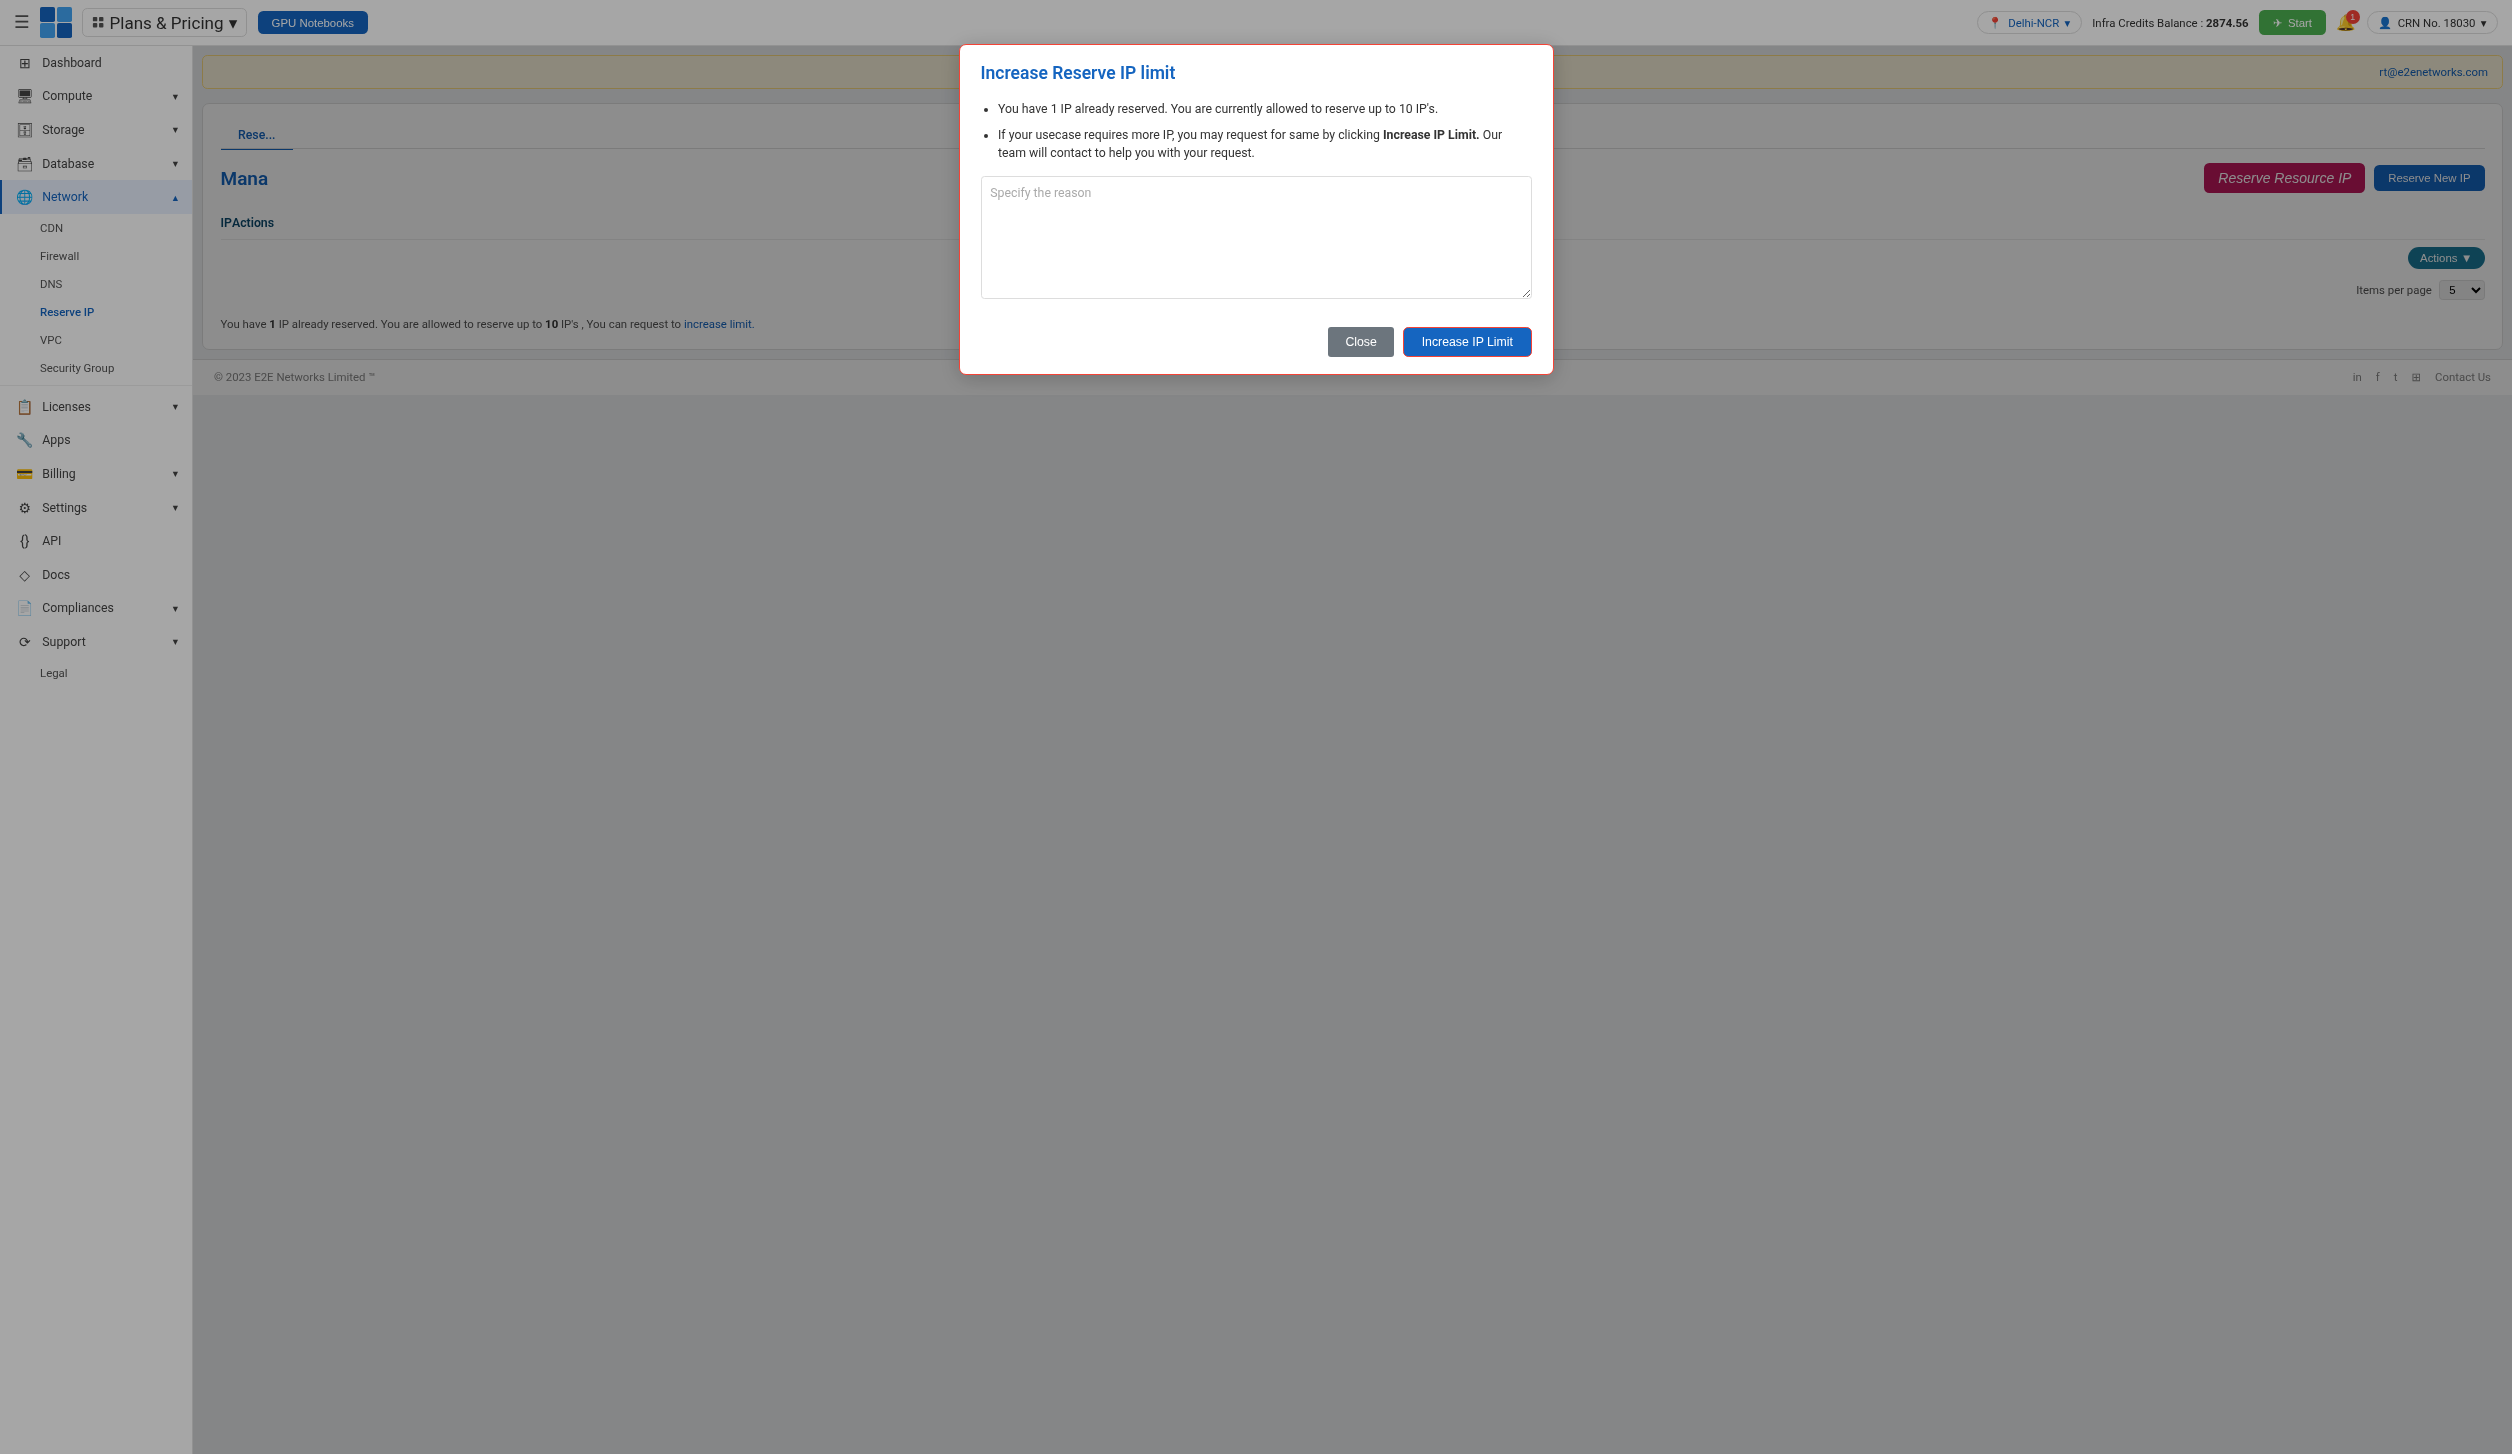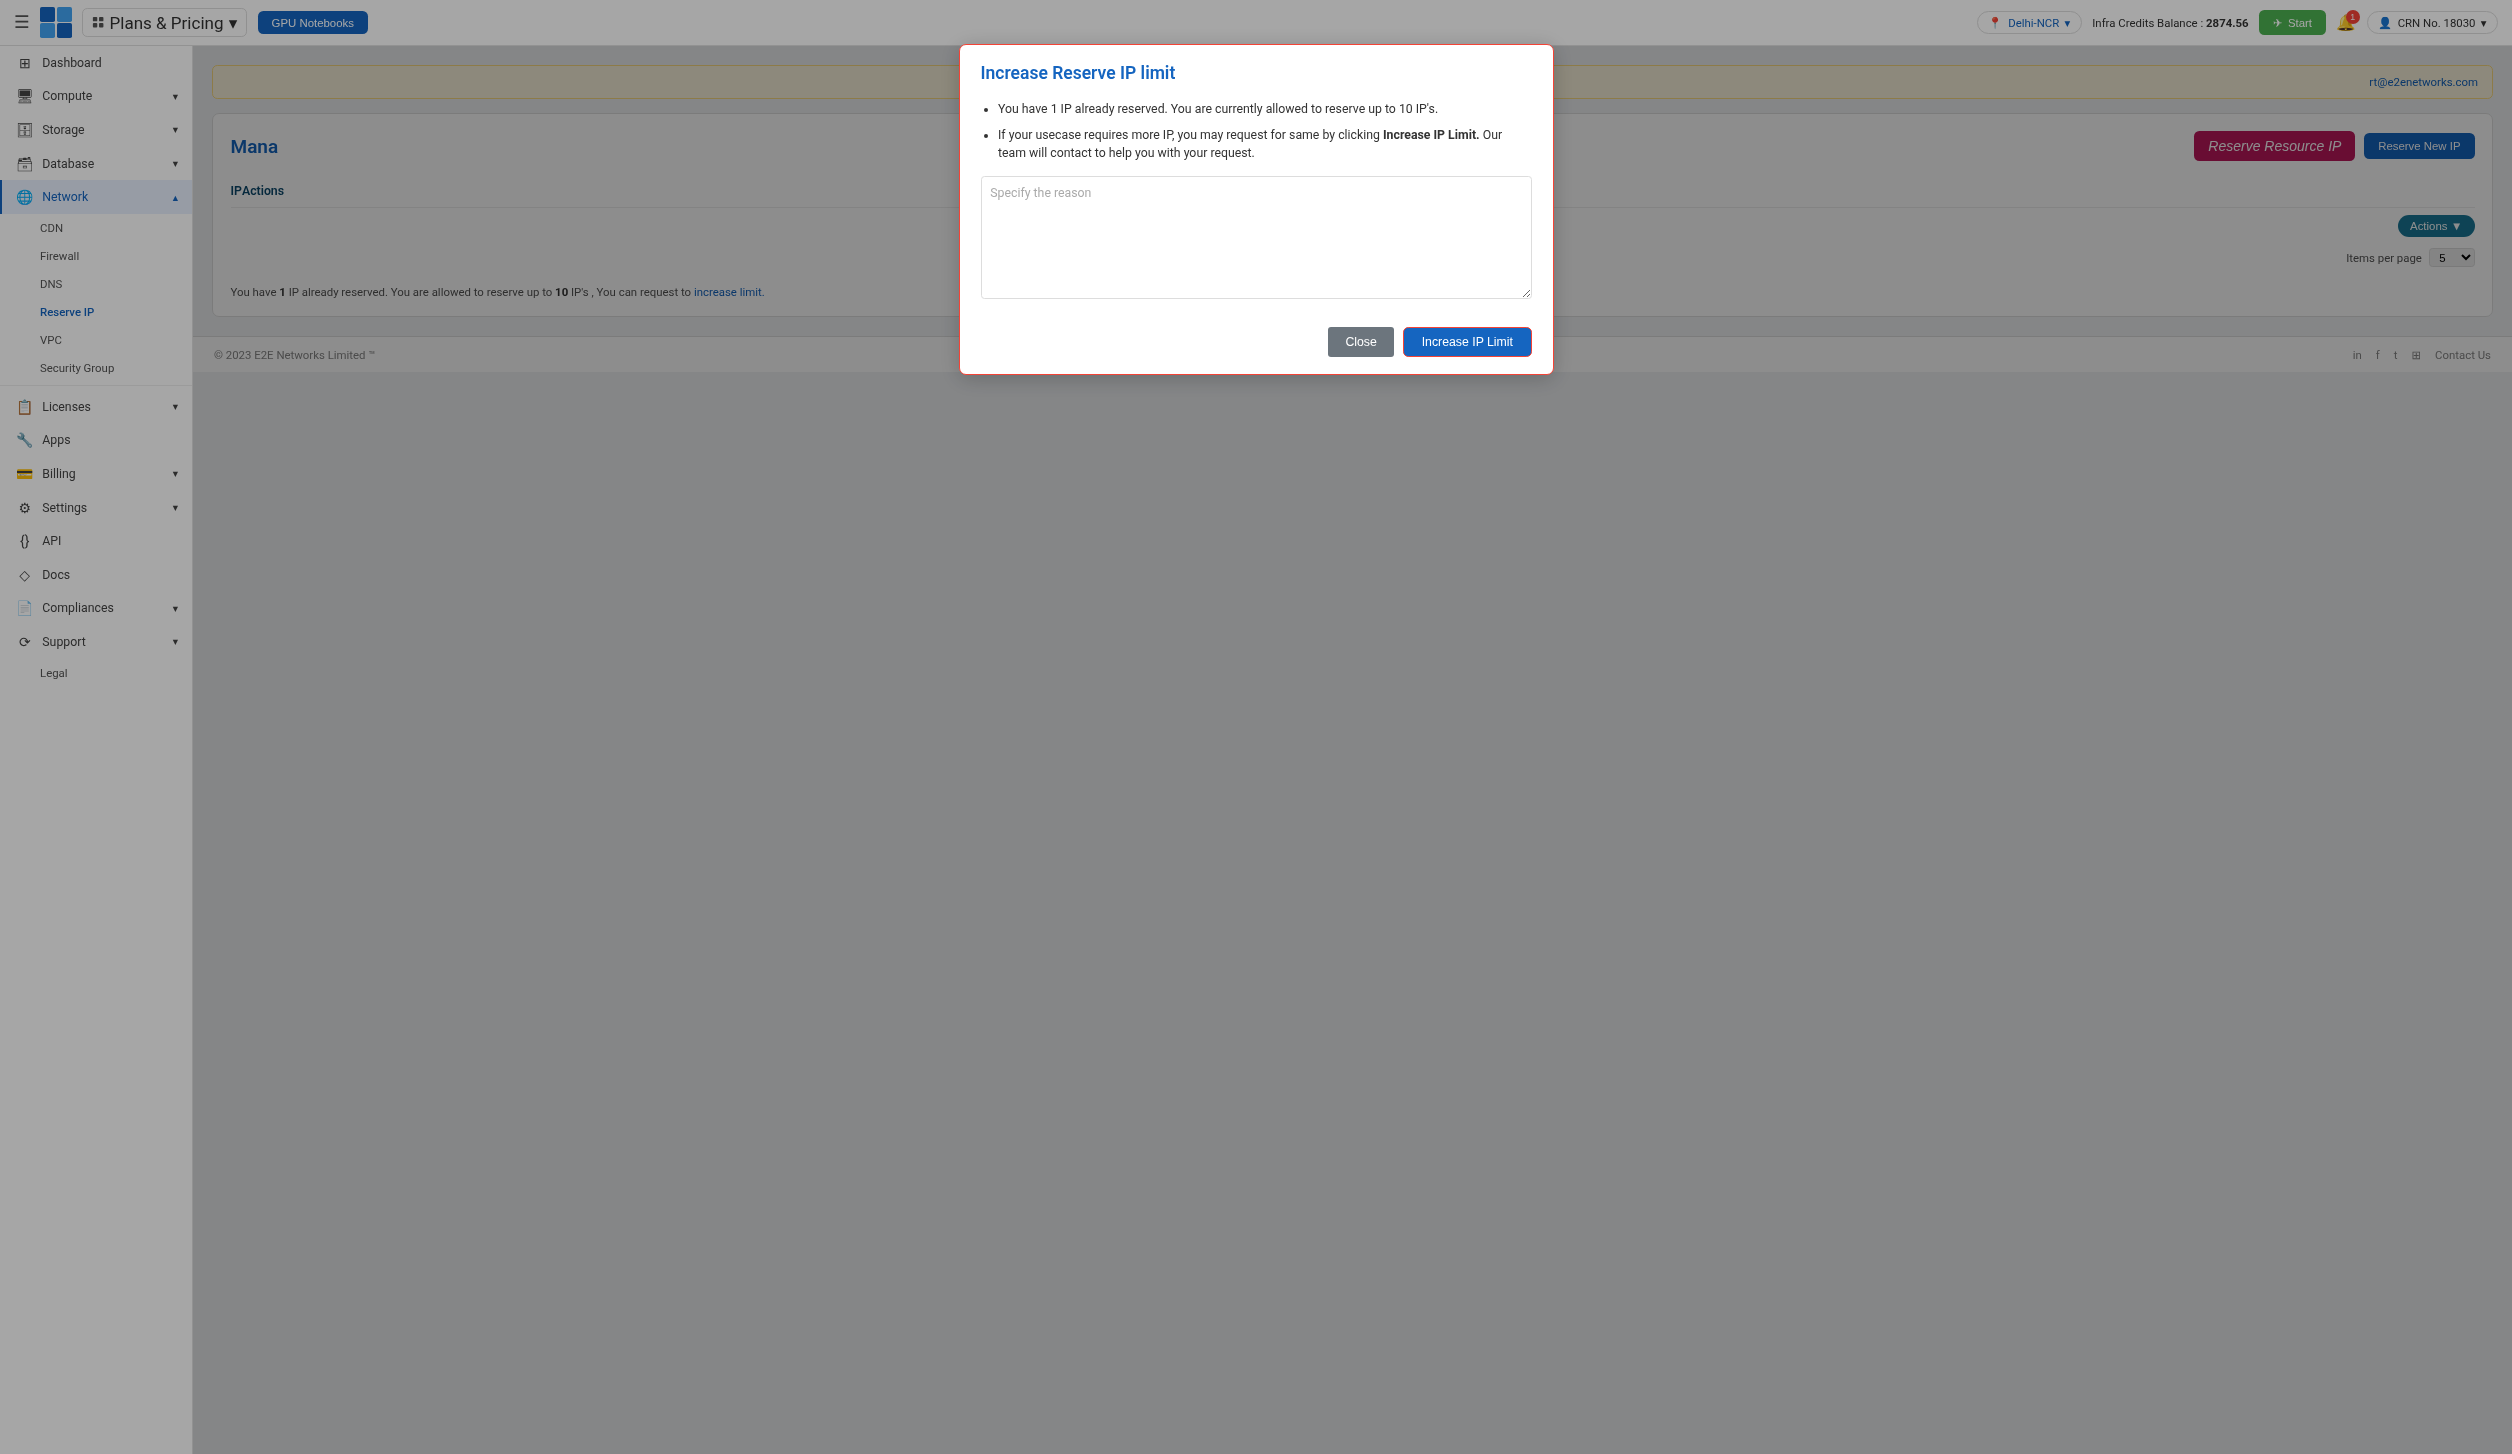--- a/index.html
+++ b/index.html
@@ -33,21 +33,21 @@
     
     .sidebar-item { display: flex; align-items: center; gap: 8.8px; padding: 8.8px 14px; cursor: pointer; color: #444; font-size: 12.3px; border-left: 2.6px solid transparent; }
     .sidebar-item.active { color: #1565c0; background: #e8f0fe; border-left-color: #1565c0; }
     .sidebar-item .icon { width: 17.5px; text-align: center; font-size: 14px; }
     .sidebar-item .chevron { margin-left: auto; font-size: 10.5px; }
     .sidebar-sub-item { padding: 7px 14px 7px 40px; cursor: pointer; font-size: 11.4px; color: #555; }
     .sidebar-sub-item.active { color: #1565c0; font-weight: 500; }
     .sidebar-divider { border: none; border-top: 0.9px solid #eee; margin: 3.5px 0; }
 
     
-    .content-inner { padding: 19px; }
+    .content-inner { padding: 9px; }
     .alert-banner { background: #fff8e1; border: 0.9px solid #ffe082; border-radius: 5.3px; padding: 8.8px 14px; margin-bottom: 14px; font-size: 11.4px; color: #555; display: flex; align-items: center; justify-content: flex-end; gap: 7px; }
     .alert-banner a { color: #1565c0; }
 
     .page-card { background: #fff; border-radius: 7px; border: 0.9px solid #e0e0e0; padding: 17.5px; }
     .page-header { display: flex; align-items: center; justify-content: space-between; margin-bottom: 14px; }
     .page-title { font-size: 19px; font-weight: 600; color: #1565c0; }
     .tabs-row { display: flex; gap: 0; border-bottom: 1.8px solid #e0e0e0; margin-bottom: 14px; }
     .tab-item { padding: 7px 17.5px; cursor: pointer; font-size: 12.3px; color: #888; border-bottom: 1.8px solid transparent; margin-bottom: -1.8px; }
     .tab-item.active { color: #1565c0; border-bottom-color: #1565c0; font-weight: 500; }
     .header-actions { display: flex; gap: 8.8px; align-items: center; }
@@ -209,20 +209,23 @@
       </div>
       <div class="sidebar-sub-item">Legal</div>
     </div>
 
     <div class="content-area content-dimmed">
       <div class="content-inner">
         <div class="alert-banner">
           <a>rt@e2enetworks.com</a>
         </div>
         <div class="page-card">
+          <div class="tabs-row">
+            <div class="tab-item active">Rese...</div>
+          </div>
           <div class="page-header">
             <div class="page-title">Mana</div>
             <div class="header-actions">
               <button class="btn-reserve-resource">Reserve Resource IP</button>
               <button class="btn-reserve-new">Reserve New IP</button>
             </div>
           </div>
           <div class="table-header">
             <span>IP</span>
             <span class="actions-col">Actions</span>

